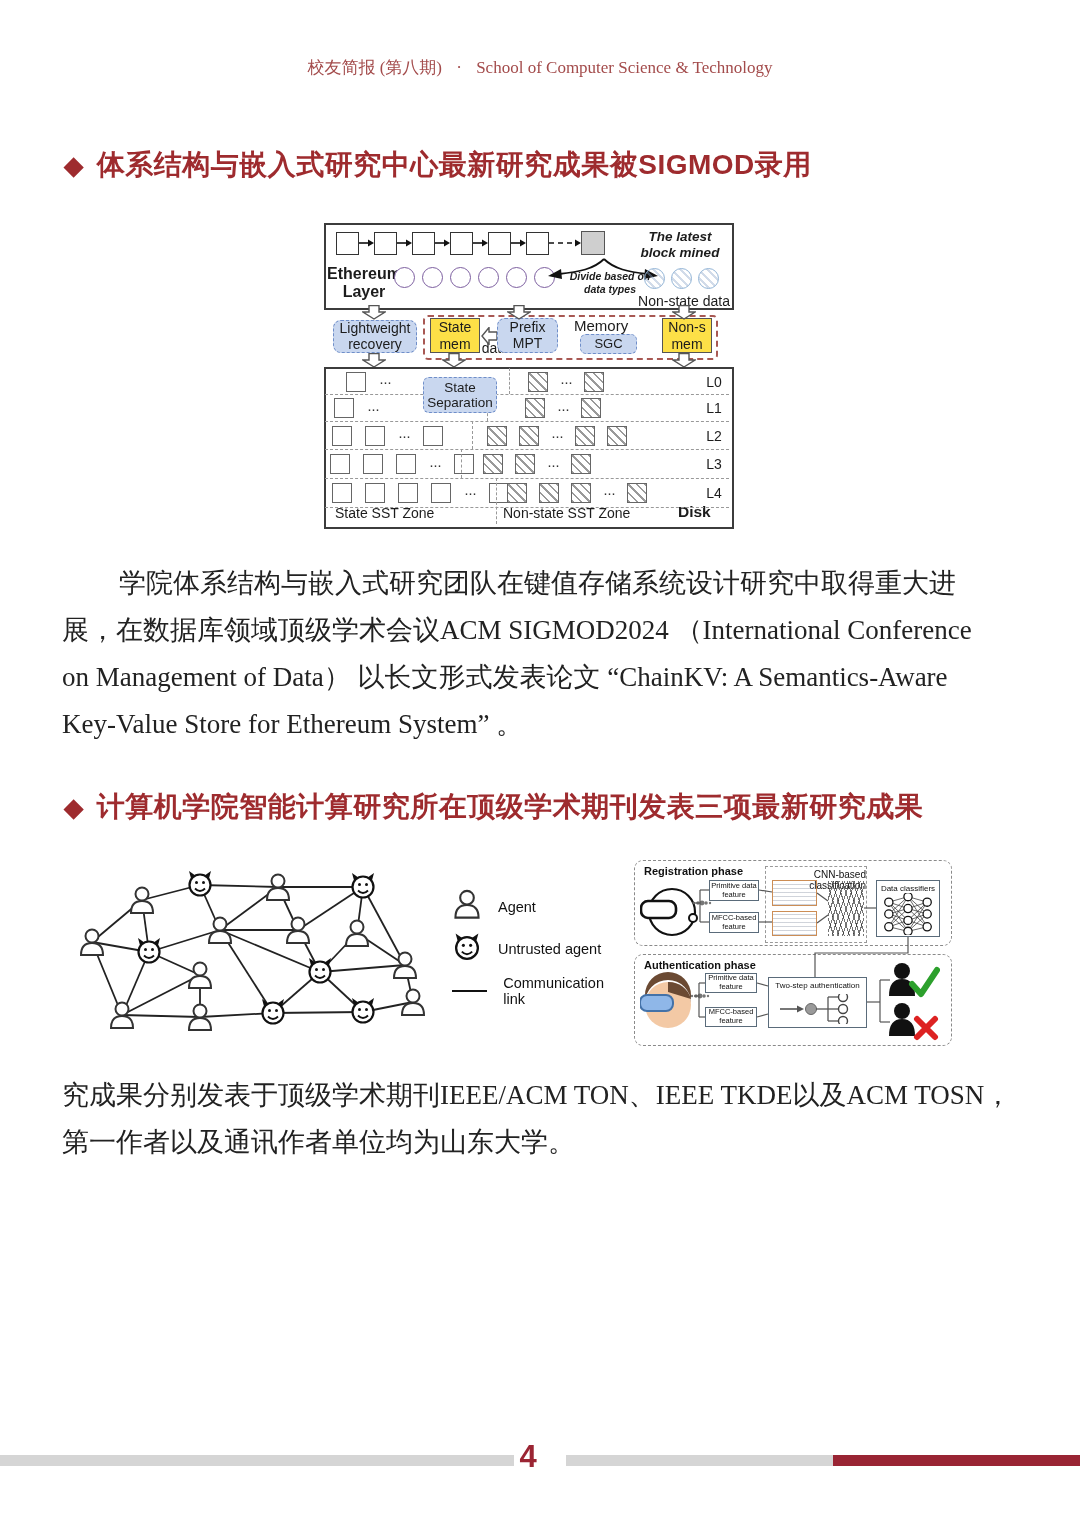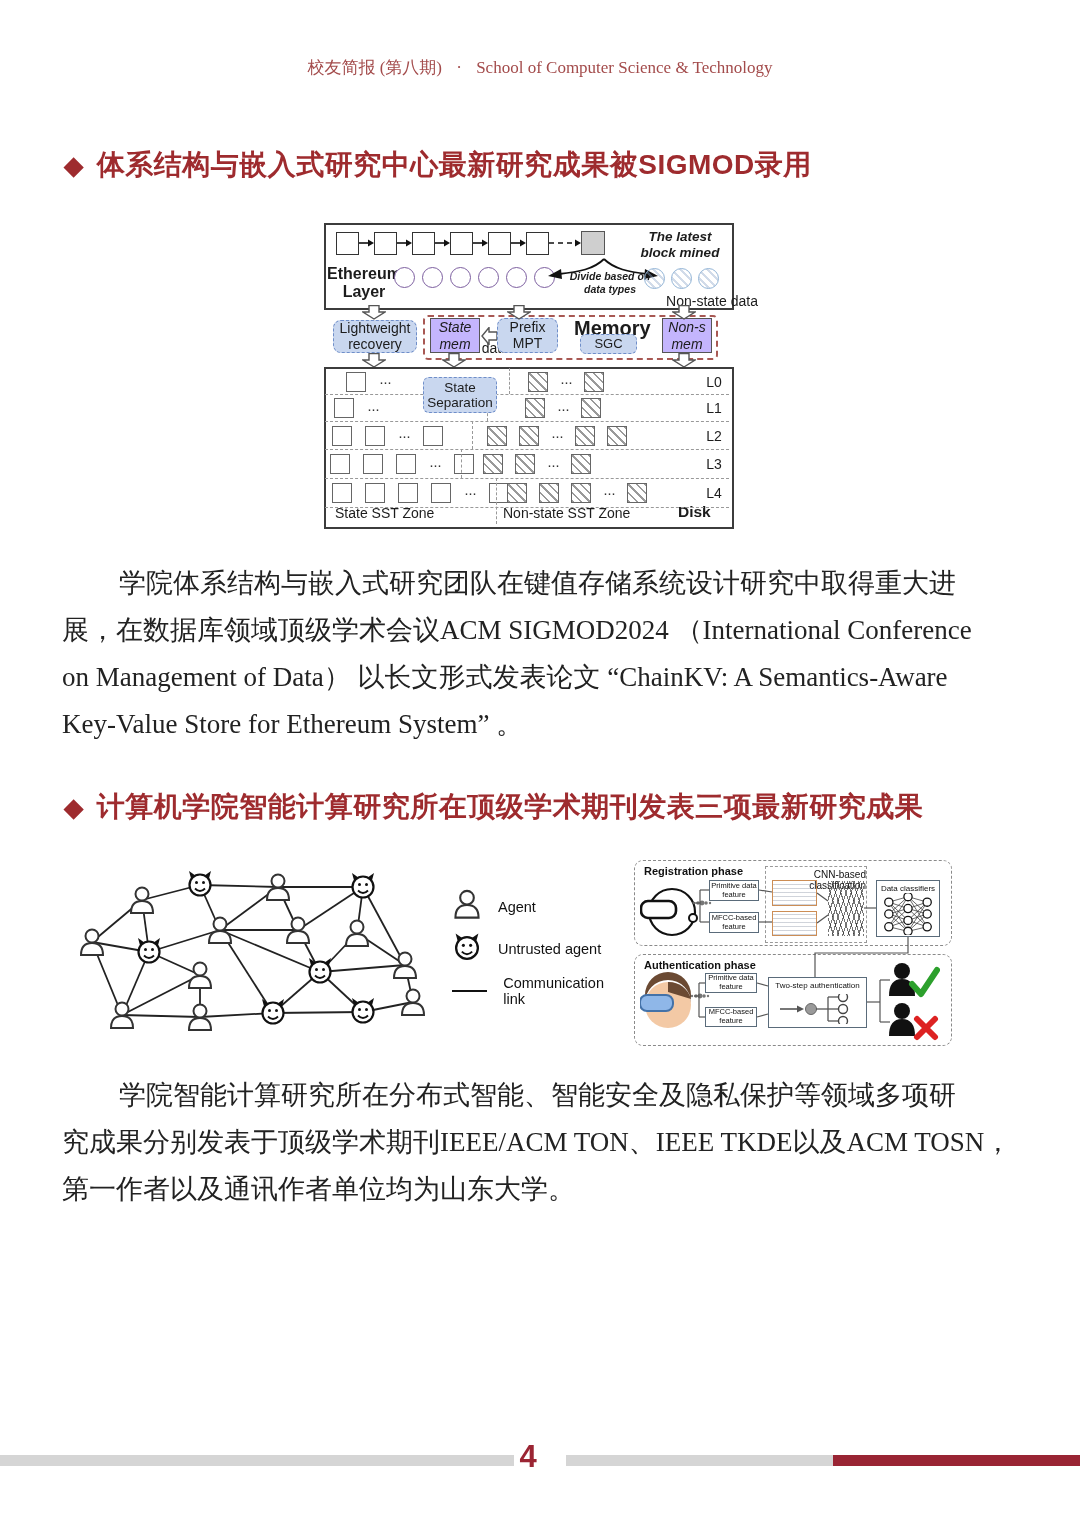--- a/index.html
+++ b/index.html
@@ -27,22 +27,22 @@
   .solidbox{position:absolute;border:2px solid #3c3c3c;background:#fff;}
   .sq{width:23px;height:23px;border:1.5px solid #333;background:#fff;box-sizing:border-box;}
   .graysq{width:24px;height:24px;border:1.5px solid #555;background:#cfcfcf;box-sizing:border-box;}
   .dsq{width:20px;height:20px;border:1.5px solid #666;background:#fff;box-sizing:border-box;}
   .dsq.hatch{background:repeating-linear-gradient(45deg,#9a9a9a 0 1.5px,#fff 1.5px 6px);}
   .circ{width:21px;height:21px;border-radius:50%;border:1.8px solid #7d5fa0;background:#fff;box-sizing:border-box;}
   .circ.ns{border-color:#92b4d6;background:repeating-linear-gradient(45deg,rgba(140,165,200,.4) 0 2px,transparent 2px 6px);}
   .bluebox{position:absolute;background:#c9d7ef;border:1.6px dashed #6f8ec9;border-radius:8px;
            display:flex;align-items:center;justify-content:center;text-align:center;
            font-size:14px;color:#1c1c1c;line-height:1.12;box-sizing:border-box;}
-  .whitebox{position:absolute;background:#c4b5fd;border:1.6px solid #555;display:flex;align-items:center;
-            justify-content:center;text-align:center;font-size:14px;color:#1c1c1c;line-height:1.15;box-sizing:border-box;font-style:italic;}
+  .whitebox{position:absolute;background:#fde047;border:1.6px solid #555;display:flex;align-items:center;
+            justify-content:center;text-align:center;font-size:14px;color:#1c1c1c;line-height:1.15;box-sizing:border-box;}
   .redbox{position:absolute;border:2px dashed #a85853;border-radius:5px;box-sizing:border-box;}
   .lbl{position:absolute;color:#1c1c1c;}
   .dots{font-size:15px;color:#333;letter-spacing:-1px;line-height:1;}
   .hsep{position:absolute;border-top:1.4px dashed #999;height:0;}
   .vsep{position:absolute;border-left:1.4px dashed #999;width:0;}
   .disk-row{position:absolute;left:3px;width:404px;}
   .rowflex{display:flex;align-items:center;gap:13px;height:100%;}
   .rgt{position:absolute;top:0;height:100%;display:flex;align-items:center;gap:12px;}
   .lv{position:absolute;left:374px;width:30px;text-align:center;font-size:14px;color:#1c1c1c;top:50%;transform:translateY(-50%);}
 
@@ -141,27 +141,27 @@
       <polygon points="14,11 1,18 15,21" fill="#111"></polygon>
       <path d="M57,1 C67,11 82,14 100,16" fill="none" stroke="#111" stroke-width="1.8"></path>
       <polygon points="98,11 111,18 97,21" fill="#111"></polygon>
     </svg>
     <div class="lbl" style="left:246px;top:47px;width:84px;text-align:center;font-size:10.5px;font-style:italic;font-weight:600;line-height:1.25;">Divide based on data types</div>
     <div id="nsCircles" class="abs" style="left:322px;top:45px;display:flex;gap:6px;">
         <div class="circ ns"></div>
         <div class="circ ns"></div>
         <div class="circ ns"></div>
       </div>
-    <div class="lbl" style="left:314px;top:70px;width:96px;text-align:center;font-size:14px;margin-left:28px;">Non-state data</div>
+    <div class="lbl" style="left:314px;top:70px;width:96px;text-align:center;font-size:14px;">Non-state data</div>
 
     <div class="redbox" style="left:101px;top:92px;width:295px;height:45px;"></div>
     <div class="bluebox" style="left:11px;top:97px;width:84px;height:33px;">Lightweight recovery</div>
     <div class="whitebox" style="left:108px;top:95px;width:50px;height:35px;">State mem</div>
     <div class="bluebox" style="left:175px;top:95px;width:61px;height:35px;">Prefix MPT</div>
-    <div class="lbl" style="left:252px;top:94px;font-size:20px;font-weight:700;">Memory</div>
+    <div class="lbl" style="left:252px;top:94px;font-size:15px;font-weight:400;">Memory</div>
     <div class="bluebox" style="left:258px;top:111px;width:57px;height:20px;border-radius:6px;font-size:13px;">SGC</div>
     <div class="whitebox" style="left:340px;top:95px;width:50px;height:35px;">Non-s mem</div>
     <svg class="abs" style="left:159px;top:104px;" width="16" height="18">
       <polygon points="16,5 8,5 8,0.5 1,9 8,17.5 8,13 16,13" fill="#fff" stroke="#555" stroke-width="1.4"></polygon>
     </svg>
 
     <svg class="abs" style="left:40px;top:82px;" width="24" height="15">
         <polygon points="7,0.5 17,0.5 17,7 23,7 12,14 1,7 7,7" fill="#fff" stroke="#555" stroke-width="1.4"></polygon>
       </svg>
     <svg class="abs" style="left:185px;top:82px;" width="24" height="15">
@@ -575,21 +575,20 @@
           <line x1="125" y1="161" x2="136" y2="158"></line>
         <line x1="235" y1="146" x2="248" y2="146"></line>
           <line x1="248" y1="124" x2="248" y2="166"></line>
         <line x1="248" y1="124" x2="258" y2="124"></line>
           <line x1="248" y1="166" x2="258" y2="166"></line>
       </g>
     </svg>
   </div>
 
   <div class="para" style="top:1072px;">
-    <div class="ln indent">学院智能计算研究所在分布式智能、智能安全及隐私保护等领域多项研</div>
     <div class="ln">究成果分别发表于顶级学术期刊IEEE/ACM TON、IEEE TKDE以及ACM TOSN，</div>
     <div class="ln">第一作者以及通讯作者单位均为山东大学。</div>
   </div>
 
   <div class="bar" style="left:0;width:514px;"></div>
   <div class="bar" style="left:566px;width:267px;"></div>
   <div class="bar red" style="left:833px;width:247px;"></div>
   <div class="pgnum">4</div>
 
 </div>

